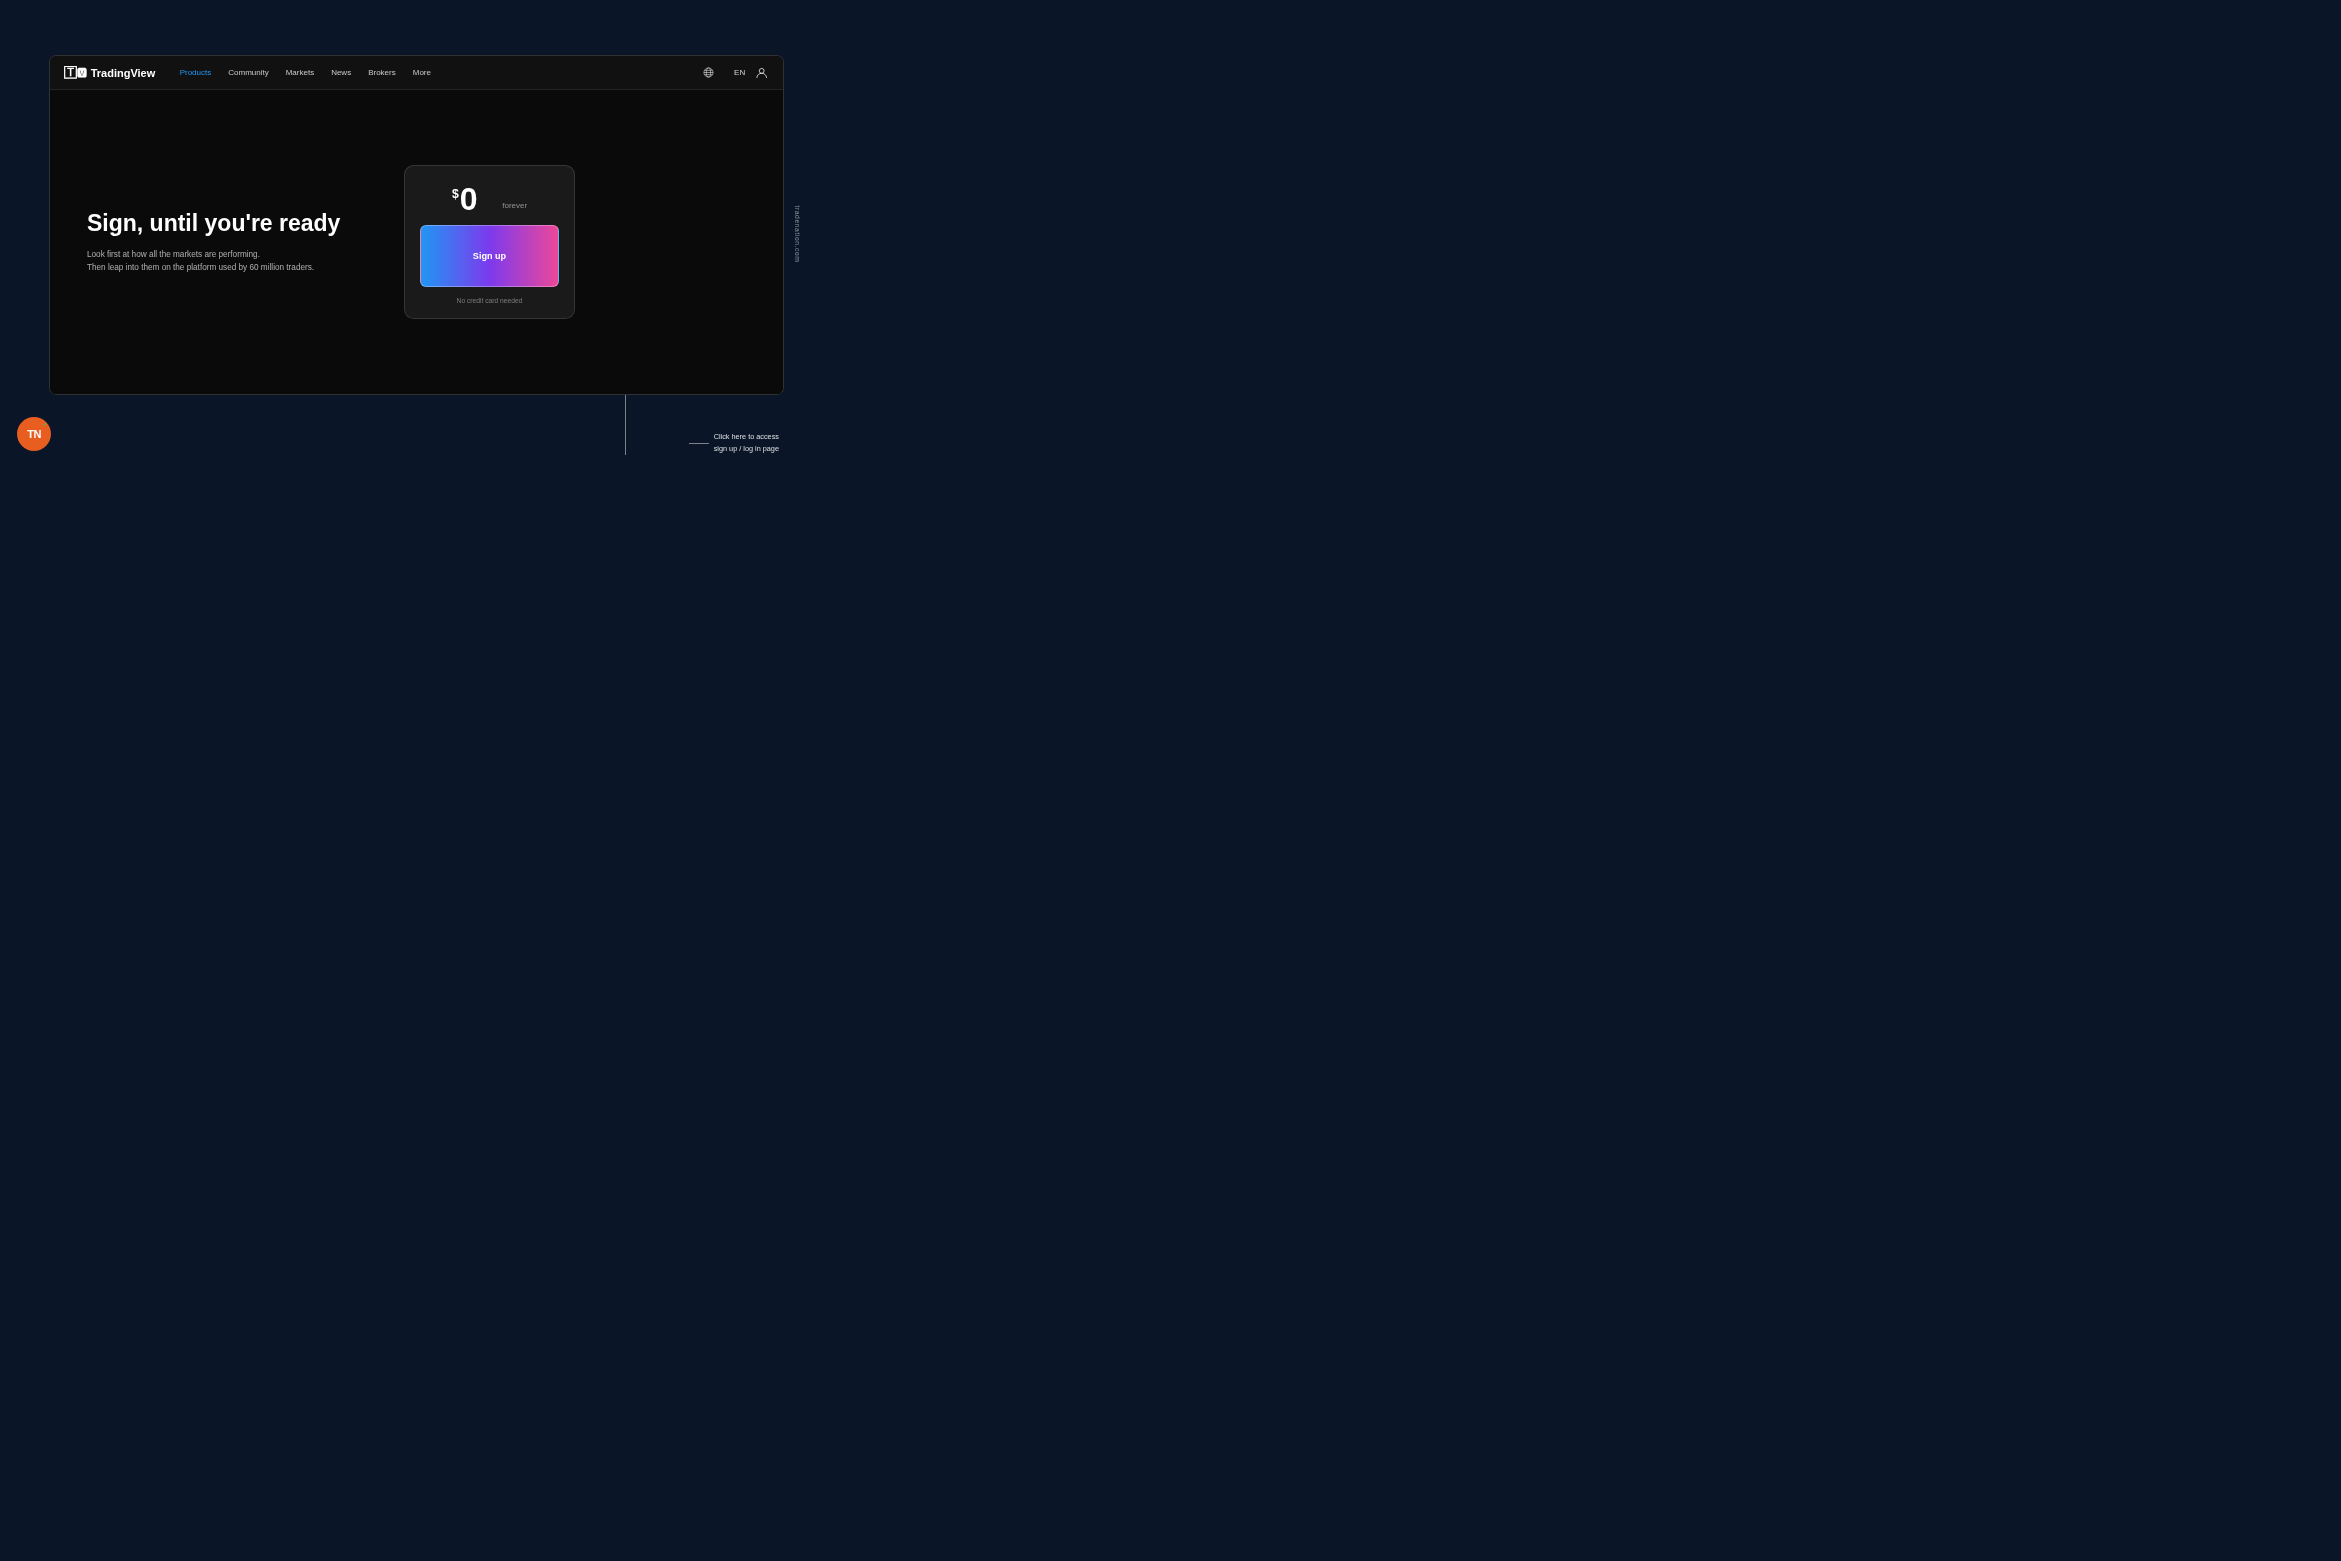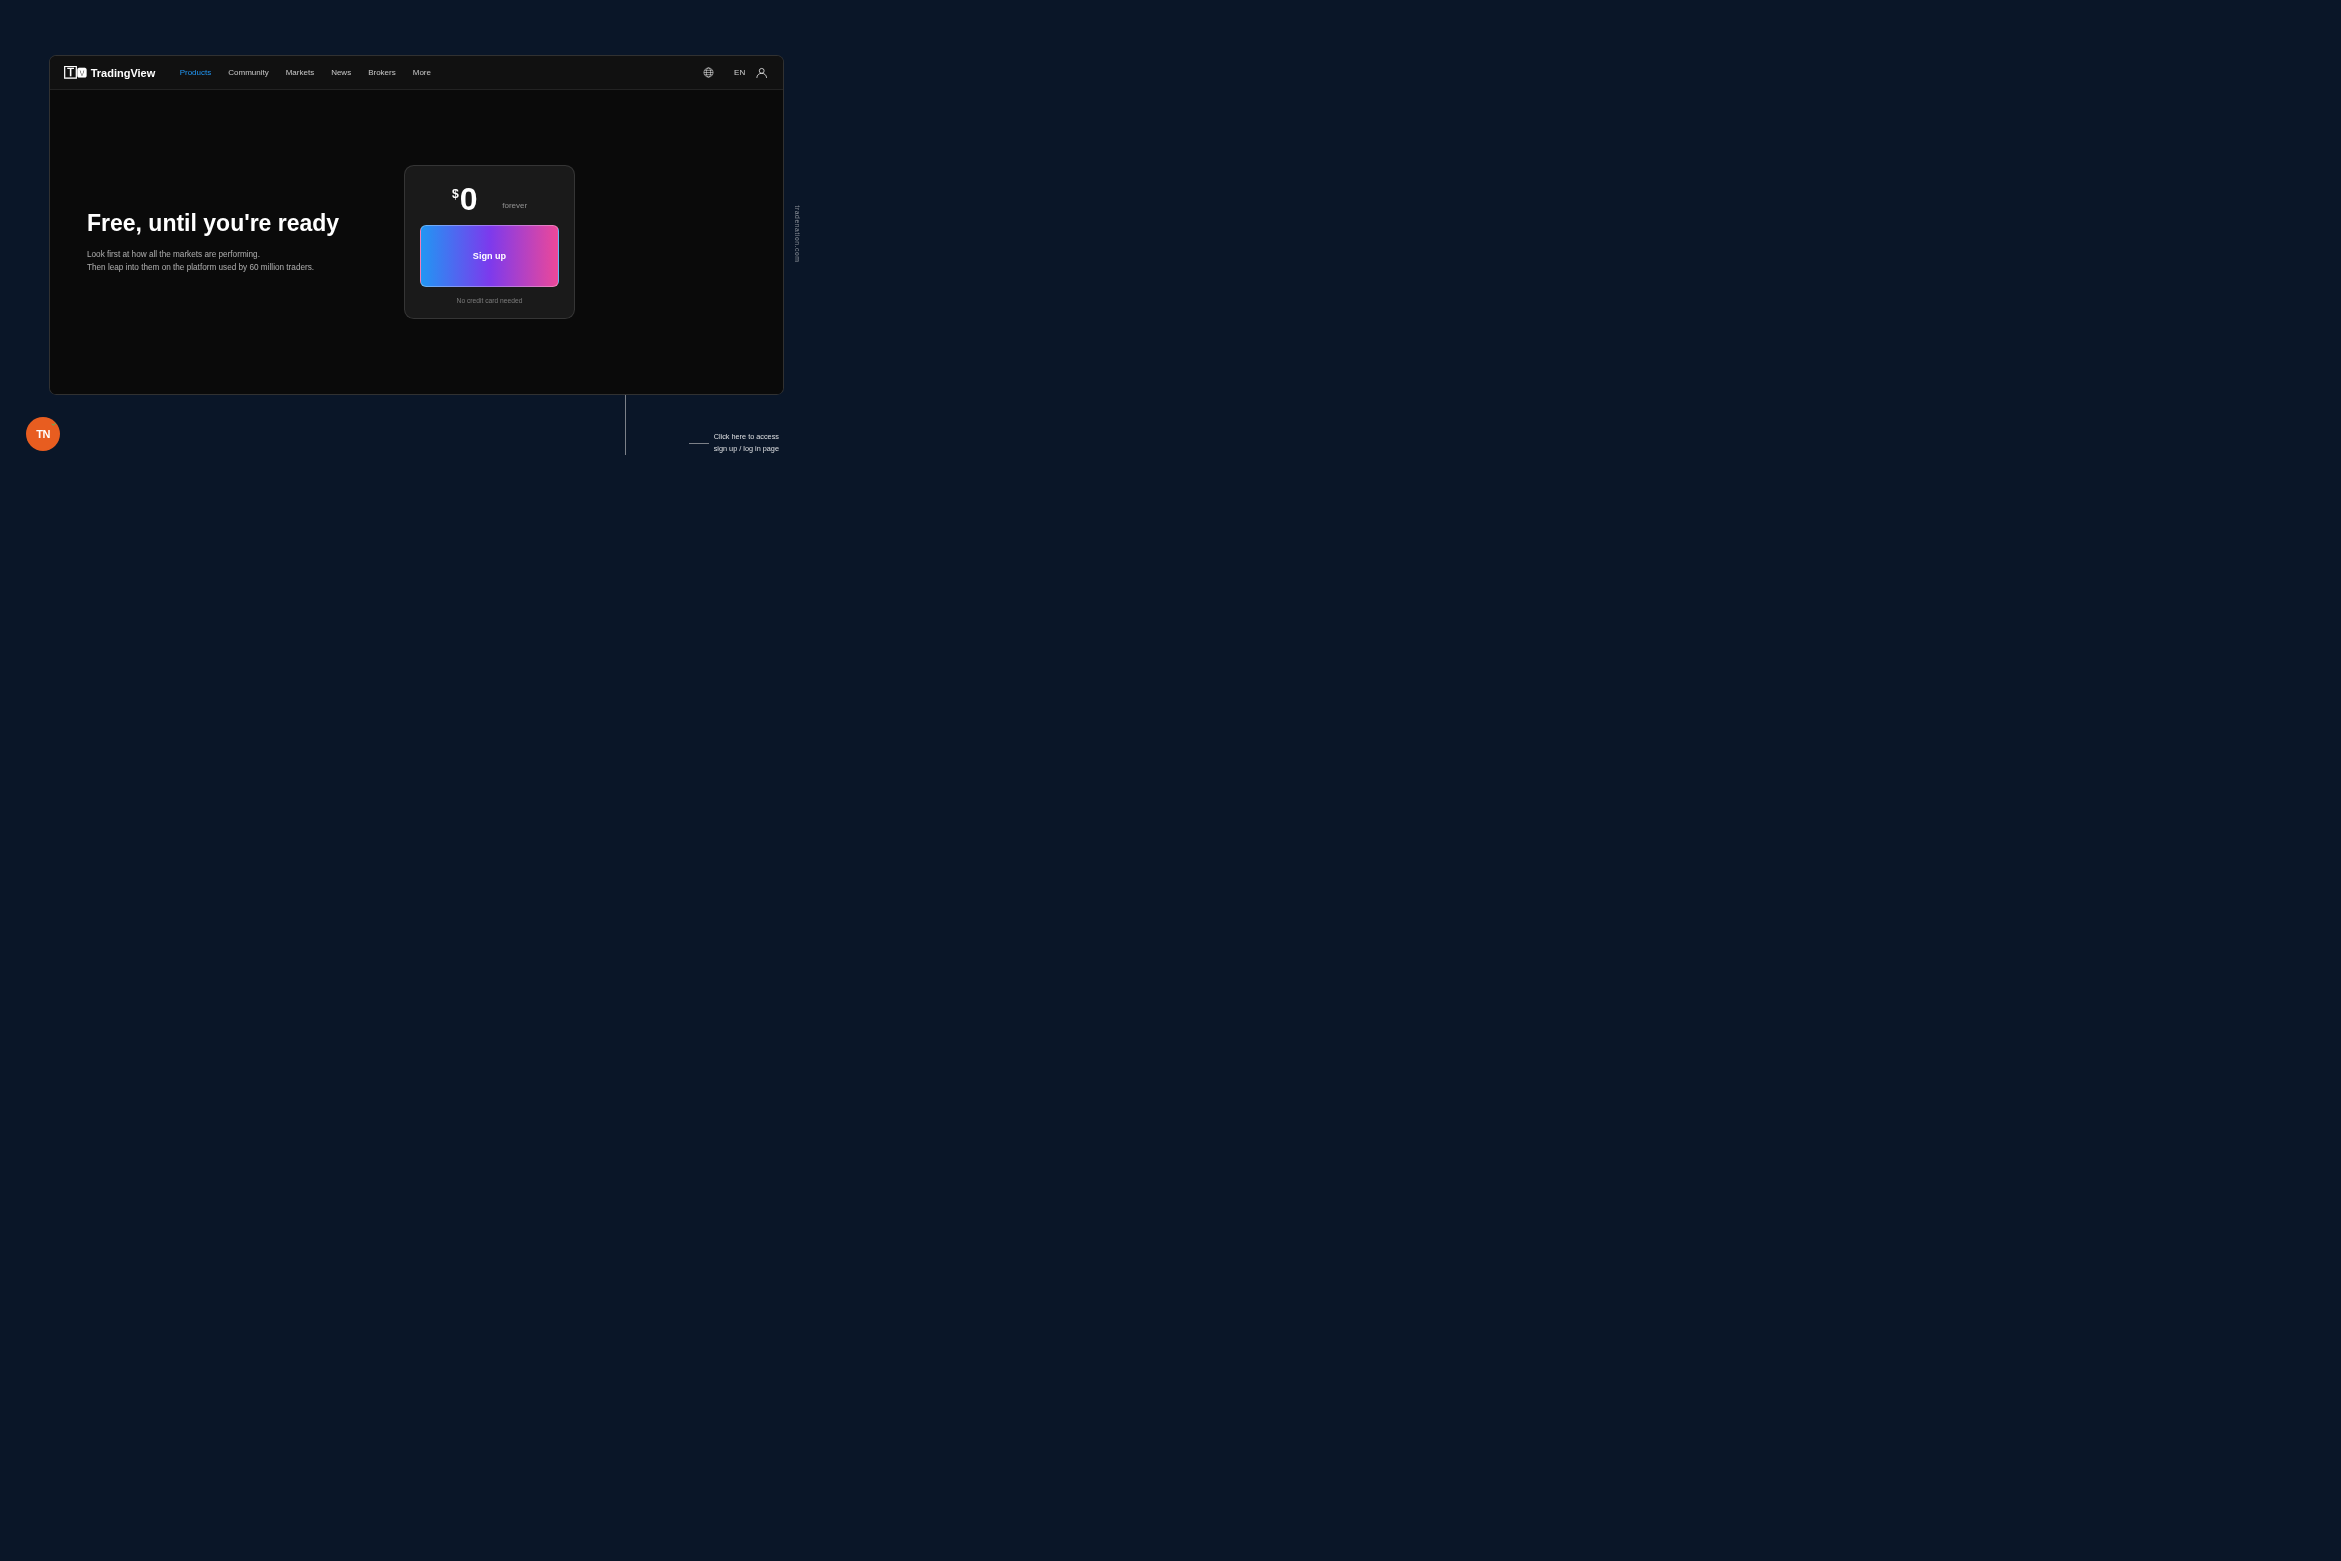--- a/index.html
+++ b/index.html
@@ -44,21 +44,21 @@
       font-size: 6.7px;
       letter-spacing: 0.6px;
       white-space: nowrap;
       z-index: 10;
     }
 
     
     .tn-logo {
       position: absolute;
       bottom: 17px;
-      left: 26px;
+      left: 17px;
       width: 34px;
       height: 34px;
       border-radius: 50%;
       background: #e85d20;
       display: flex;
       align-items: center;
       justify-content: center;
       z-index: 10;
       overflow: hidden;
     }
@@ -325,21 +325,21 @@
       </div>
       <svg width="13.4" height="13.4" viewBox="0 0 22 22" fill="none" xmlns="http://www.w3.org/2000/svg">
         <circle cx="11" cy="8" r="4" stroke="rgba(255,255,255,0.8)" stroke-width="1.5"></circle>
         <path d="M3 19c0-4 3.6-7 8-7s8 3 8 7" stroke="rgba(255,255,255,0.8)" stroke-width="1.5" stroke-linecap="round"></path>
       </svg>
     </div>
   </nav>
 
   <div class="hero">
     <div class="hero-content">
-      <h1 class="hero-title">Free, until you're ready</h1>
+      <h1 class="hero-title">Sign, until you're ready</h1>
       <p class="hero-subtitle">
         <span>Look first at how all the markets are performing.</span><br>
         <span>Then leap into them on the platform used by 60 million traders.</span>
       </p>
     </div>
 
     <div class="pricing-card">
       <div class="price-display">
         <span class="price-dollar">$</span>
         <span class="price-amount">0</span>

